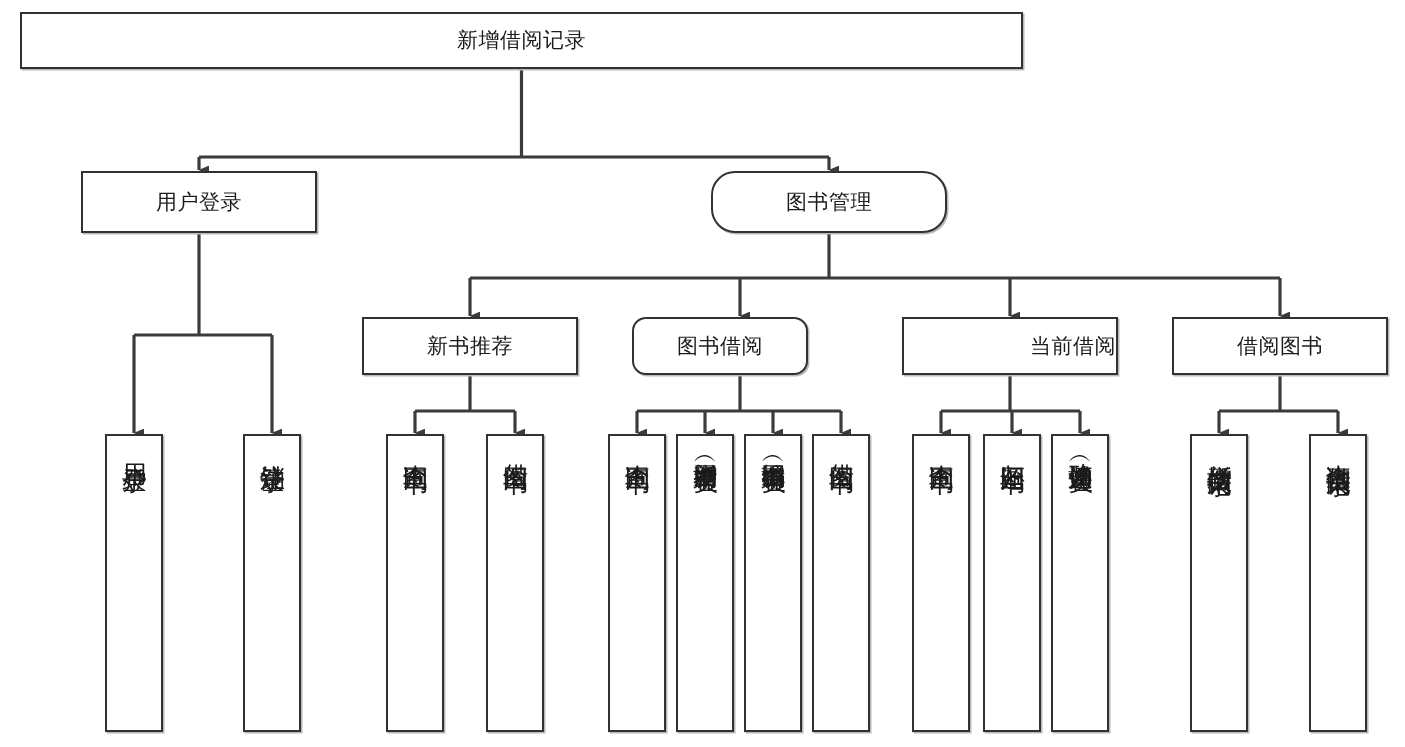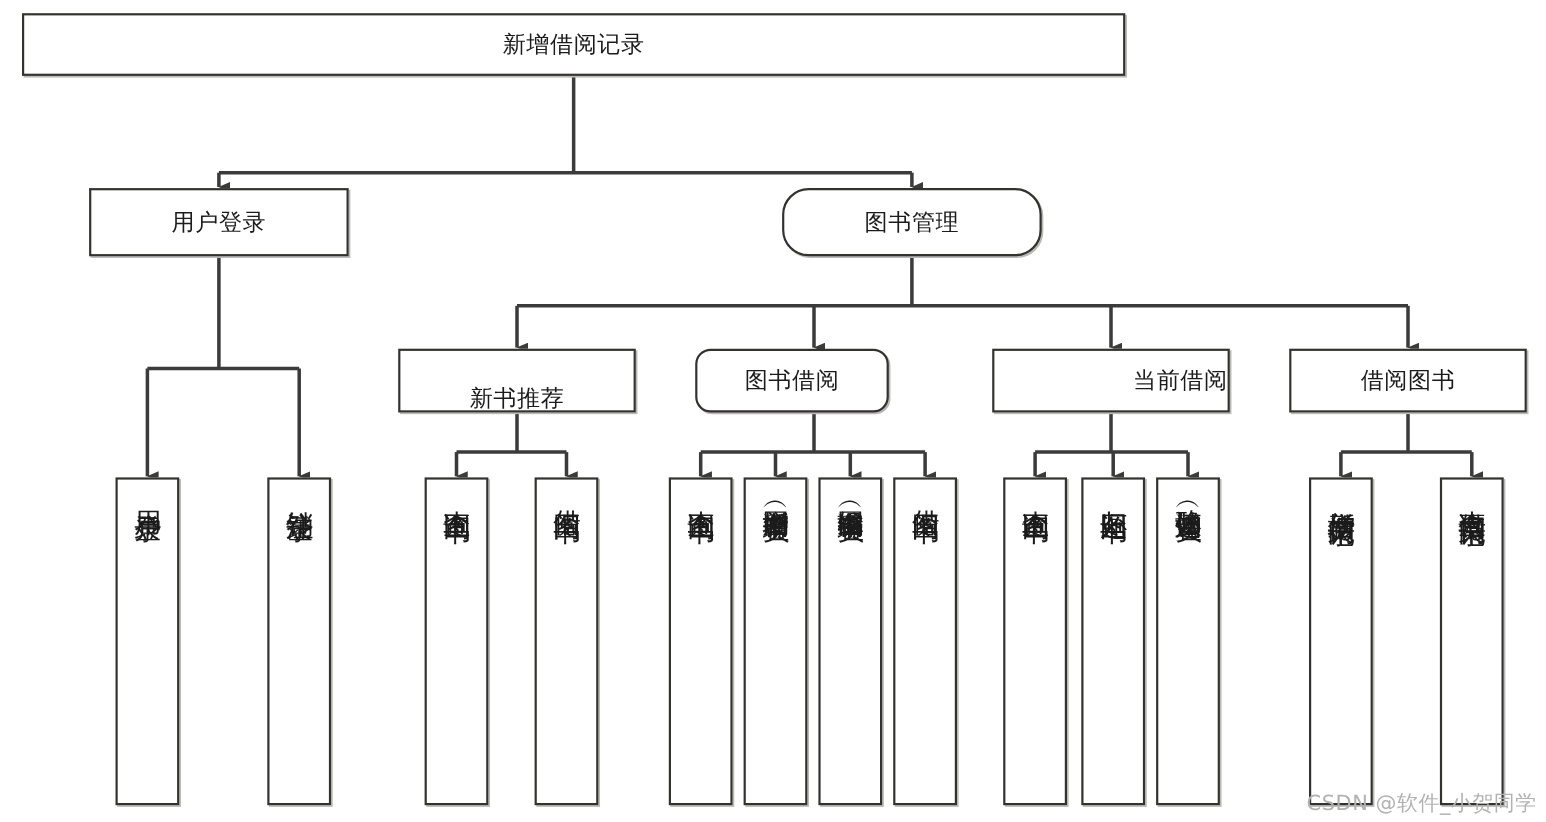--- a/index.html
+++ b/index.html
@@ -125,21 +125,21 @@
   <div id="nodes-layer">
       <div class="node horizontal" style="left: 20px; top: 12px; width: 1003px; height: 57px;">
         <span class="node-label">新增借阅记录</span>
       </div>
       <div class="node horizontal" style="left: 81px; top: 171px; width: 236px; height: 62px;">
         <span class="node-label">用户登录</span>
       </div>
       <div class="node horizontal" style="left: 711px; top: 171px; width: 236px; height: 62px; border-radius: 24px;">
         <span class="node-label">图书管理</span>
       </div>
-      <div class="node horizontal" style="left: 362px; top: 317px; width: 216px; height: 58px; align-items: flex-end;">
+      <div class="node horizontal" style="left: 362px; top: 317px; width: 216px; height: 58px;">
         <span class="node-label">新书推荐</span>
       </div>
       <div class="node horizontal" style="left: 632px; top: 317px; width: 176px; height: 58px; border-radius: 14px;">
         <span class="node-label">图书借阅</span>
       </div>
       <div class="node horizontal" style="left: 902px; top: 317px; width: 216px; height: 58px; justify-content: flex-end;">
         <span class="node-label">当前借阅</span>
       </div>
       <div class="node horizontal" style="left: 1172px; top: 317px; width: 216px; height: 58px;">
         <span class="node-label">借阅图书</span>
@@ -178,14 +178,13 @@
         <span class="node-label">确认归还（管理员）</span>
       </div>
       <div class="node vertical" style="left: 1190px; top: 434px; width: 58px; height: 298px;">
         <span class="node-label">新增借阅记录</span>
       </div>
       <div class="node vertical" style="left: 1309px; top: 434px; width: 58px; height: 298px;">
         <span class="node-label">查询借阅记录</span>
       </div>
     </div>
 
-  <div id="watermark">CSDN @软件_小贺同学</div>
 </div>
 
 </body></html>

